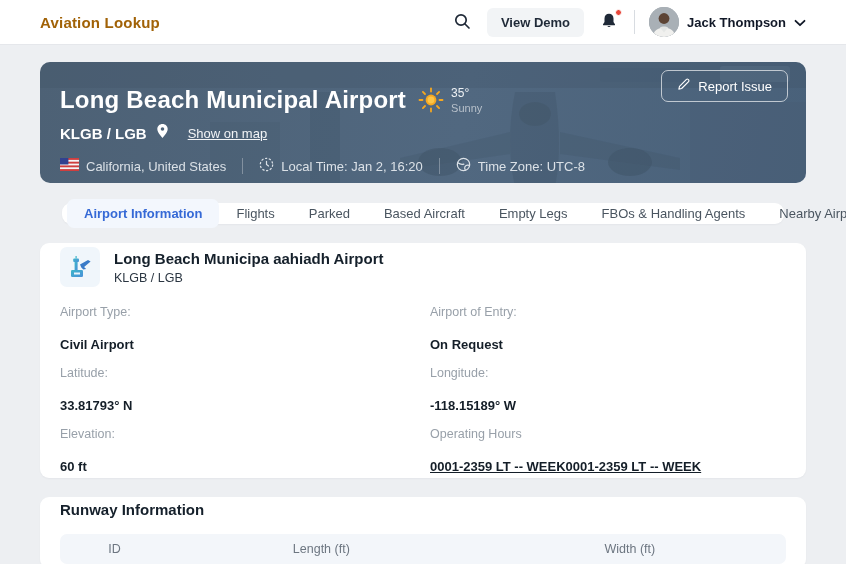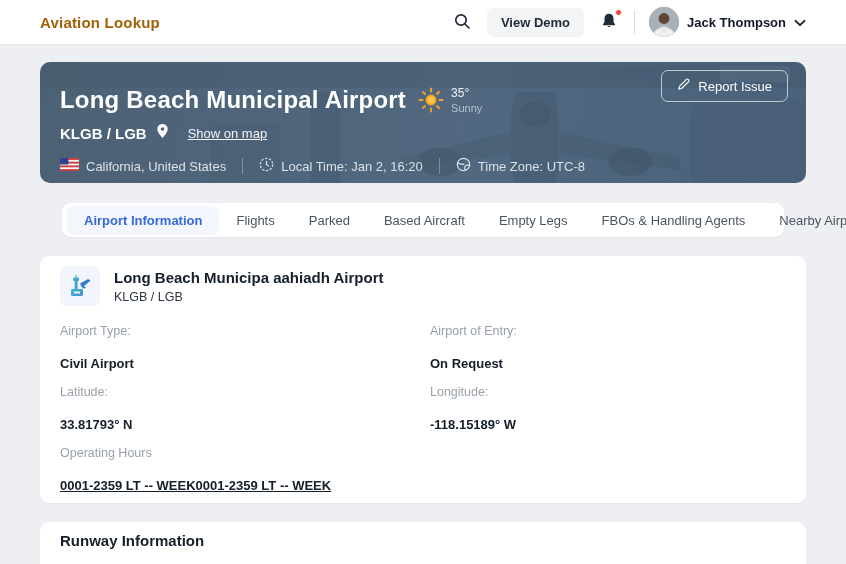--- a/index.html
+++ b/index.html
@@ -90,21 +90,21 @@
 
   
   .tabs-wrap { padding: 20px 22px 0 22px; }
   .tabs {
     background: #ffffff;
     border-radius: 9px;
     box-shadow: 0 1px 2px rgba(16,24,40,.04);
     display: flex;
     align-items: center;
     padding: 4px 5px;
-    height: 34px;
+    height: 21px;
   }
   .tab {
     font-size: 13px;
     color: #4a5560;
     padding: 7px 17px;
     border-radius: 7px;
     cursor: pointer;
     white-space: nowrap;
     background: transparent;
     border: none;
@@ -115,21 +115,21 @@
     font-weight: 700;
     background: #f3f7fd;
   }
 
   
   .card {
     background: #ffffff;
     border-radius: 9px;
     box-shadow: 0 1px 2px rgba(16,24,40,.04);
     margin-top: 19px;
-    padding: 10px 20px;
+    padding: 4px 20px;
   }
 
   .card-head { display: flex; align-items: center; gap: 14px; }
   .airport-ic {
     width: 40px; height: 40px; border-radius: 7px;
     background: #f0f6fb;
     display: flex; align-items: center; justify-content: center;
   }
   .card-title { font-size: 15px; font-weight: 700; color: #15202b; }
   .card-codes { font-size: 12.5px; color: #2b3642; margin-top: 4px; }
@@ -351,20 +351,24 @@
       </div>
       <div>
         <div class="field-label">Latitude:</div>
         <div class="field-value">33.81793° N</div>
       </div>
       <div>
         <div class="field-label">Longitude:</div>
         <div class="field-value">-118.15189° W</div>
       </div>
       <div>
+        <div class="field-label">Elevation:</div>
+        <div class="field-value">60 ft</div>
+      </div>
+      <div>
         <div class="field-label">Operating Hours</div>
         <div class="field-value underline">0001-2359 LT -- WEEK0001-2359 LT -- WEEK</div>
       </div>
     </div>
   </div>
 
   <div class="card">
     <div class="section-title">Runway Information</div>
     <div class="rw-table">
       <div class="rw-row rw-head">

